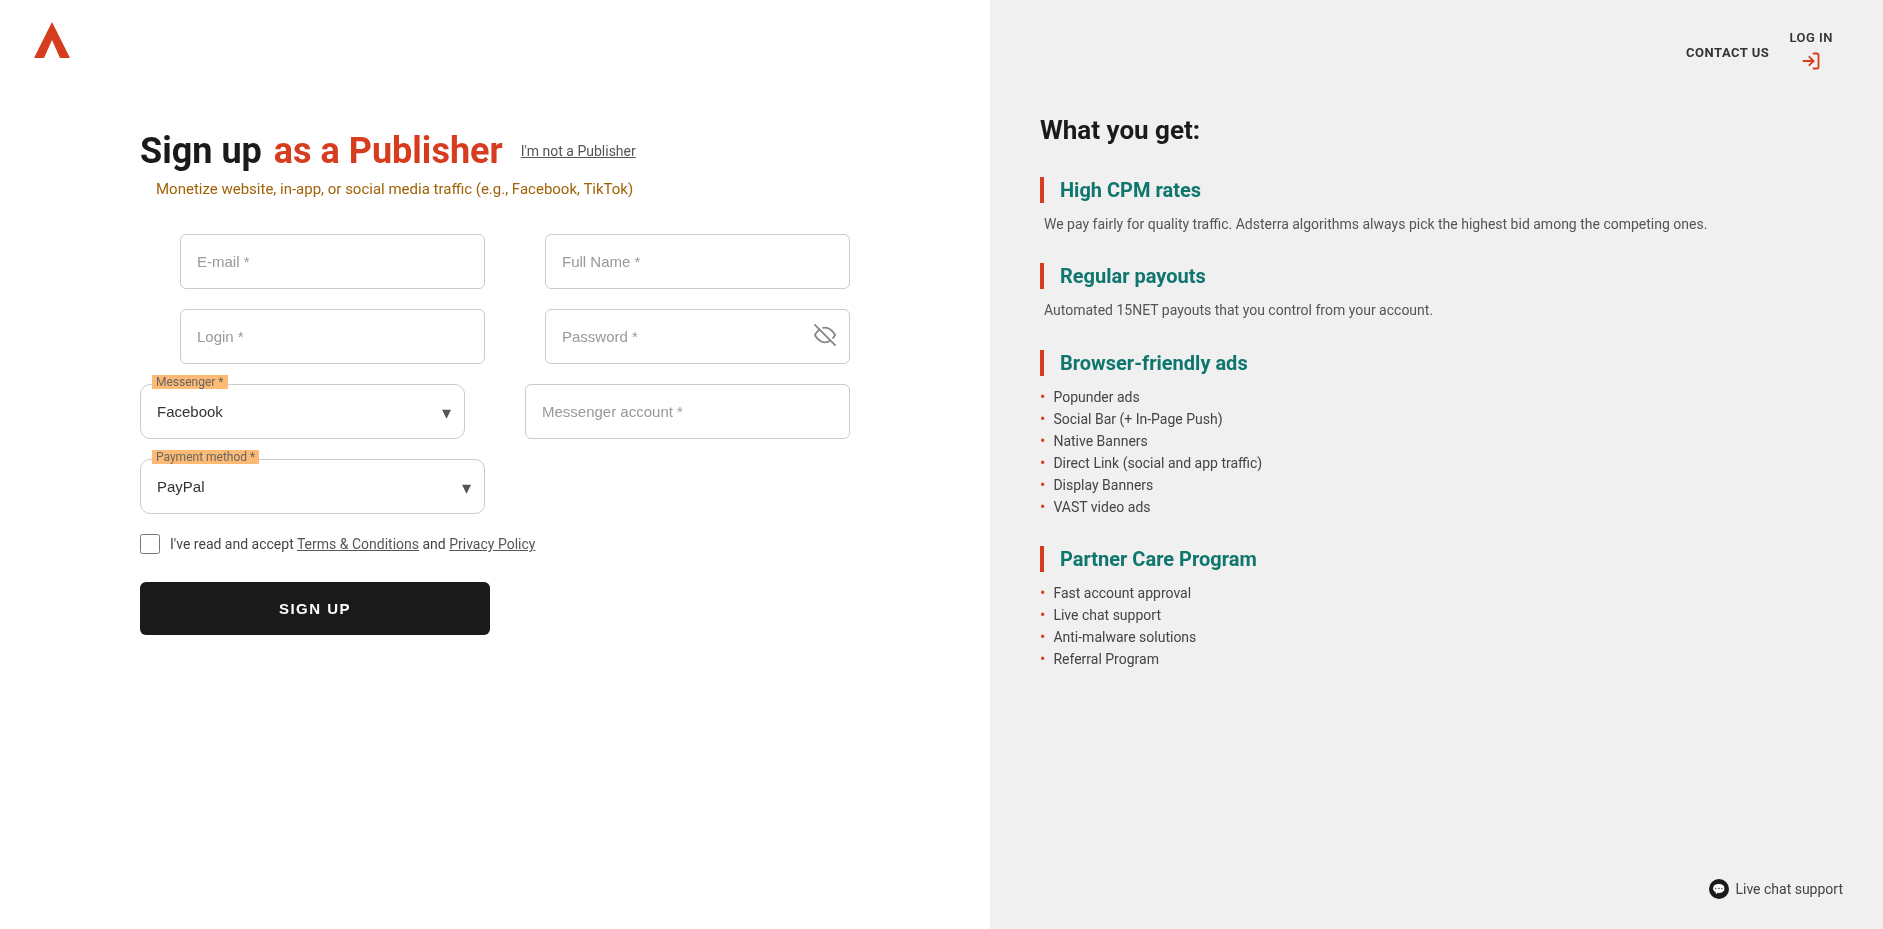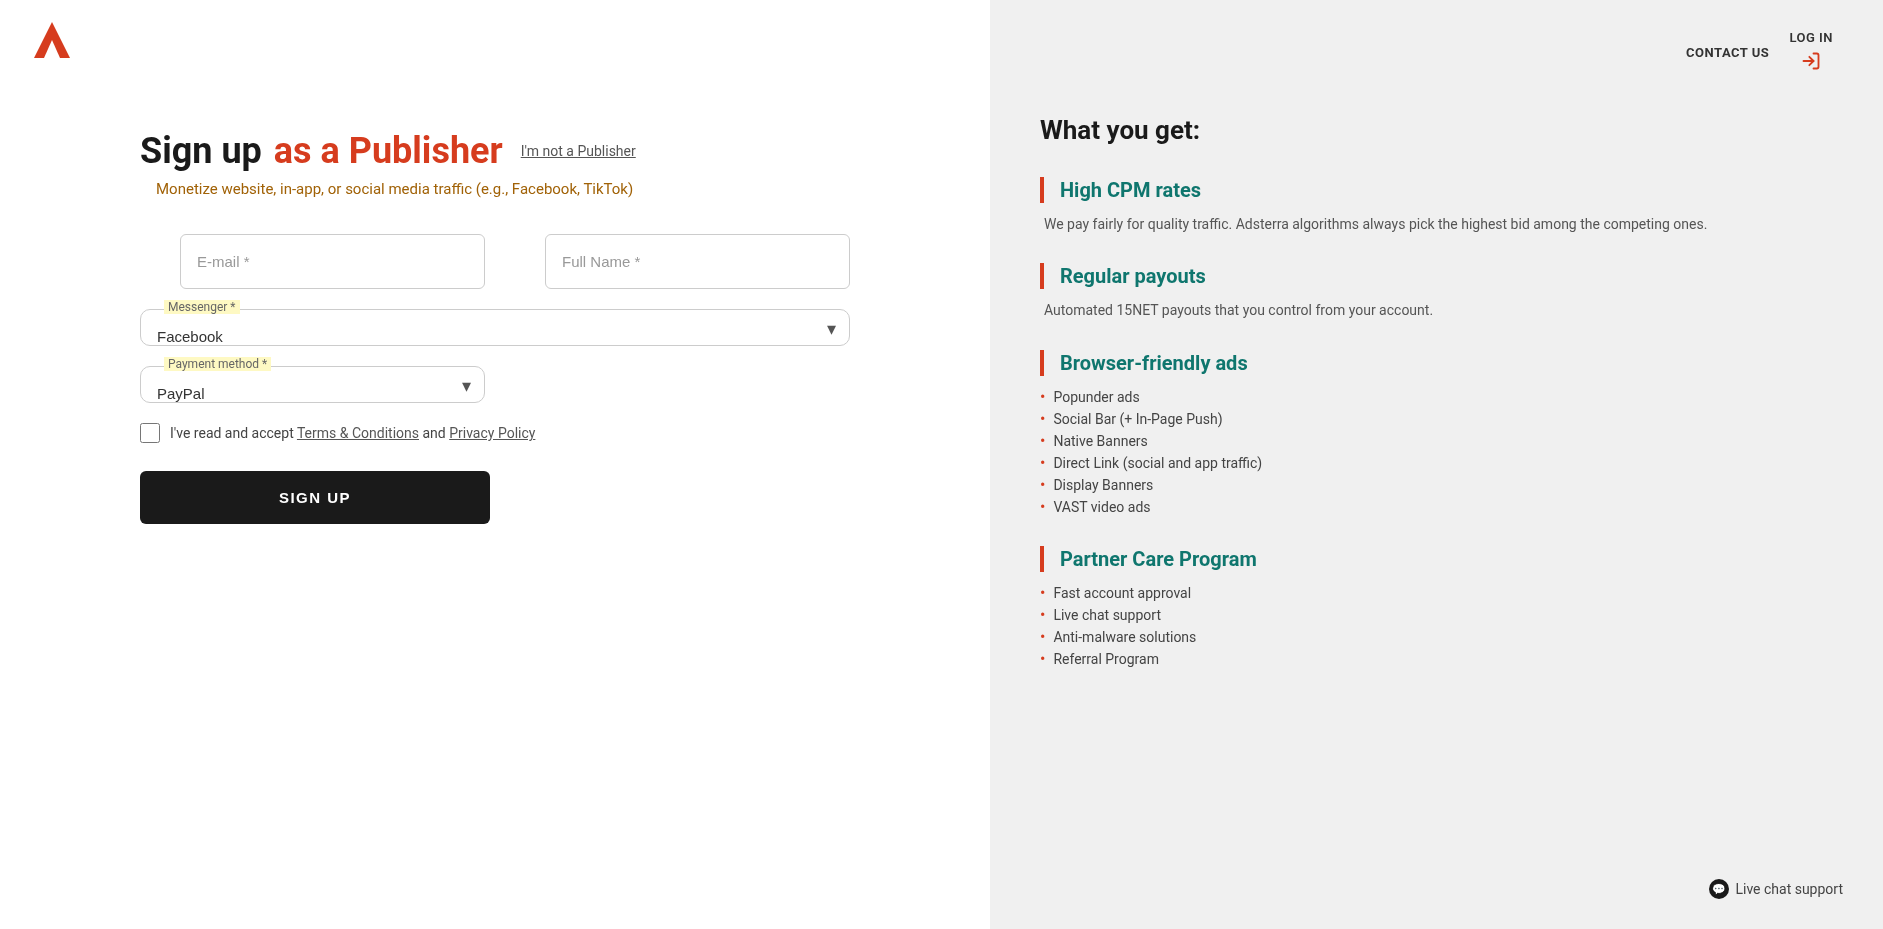--- a/index.html
+++ b/index.html
@@ -102,30 +102,30 @@
     }
 
     
     .select-field {
       flex: 1;
       position: relative;
     }
     .select-label {
       position: absolute;
       top: -9px;
-      left: 24px;
-      background: #fef9c3;
+      left: 12px;
+      background: #fdba74;
       font-size: 12px;
       color: #666;
       padding: 0 4px;
       z-index: 1;
     }
     .select-field select {
       width: 100%;
-      padding: 18px 40px 0 16px;
+      padding: 18px 40px 18px 16px;
       border: 1.5px solid #ccc;
       border-radius: 10px;
       font-size: 15px;
       color: #333;
       appearance: none;
       background: #fff;
       cursor: pointer;
       outline: none;
     }
     .select-arrow {
@@ -330,32 +330,50 @@
 
     <div class="form-row">
       <div class="form-field">
         <input type="email" placeholder="E-mail *" style="">
       </div>
       <div class="form-field">
         <input type="text" placeholder="Full Name *" style="">
       </div>
     </div>
 
+    <div class="form-row">
+      <div class="form-field">
+        <input type="text" placeholder="Login *" style="">
+      </div>
+      <div class="form-field password-wrapper">
+        <input type="password" placeholder="Password *" style="">
+        <span class="eye-icon">
+          <svg width="22" height="22" viewBox="0 0 24 24" fill="none" stroke="#888" stroke-width="2" stroke-linecap="round" stroke-linejoin="round">
+            <path d="M17.94 17.94A10.07 10.07 0 0112 20c-7 0-11-8-11-8a18.45 18.45 0 015.06-5.94"></path>
+            <path d="M9.9 4.24A9.12 9.12 0 0112 4c7 0 11 8 11 8a18.5 18.5 0 01-2.16 3.19"></path>
+            <line x1="1" y1="1" x2="23" y2="23"></line>
+          </svg>
+        </span>
+      </div>
+    </div>
 
     <div class="form-row">
       <div class="select-field">
         <span class="select-label">Messenger *</span>
         <select>
           <option>Facebook</option>
           <option>Telegram</option>
           <option>WhatsApp</option>
           <option>Skype</option>
           <option>WeChat</option>
         </select>
         <span class="select-arrow">▾</span>
+      </div>
+      <div class="form-field">
+        <input type="text" class="messenger-account-input" placeholder="Messenger account *" style="">
       </div>
     </div>
 
     <div class="form-row">
       <div class="select-field">
         <span class="select-label">Payment method *</span>
         <select>
           <option>PayPal</option>
           <option>Wire Transfer</option>
           <option>Bitcoin</option>

